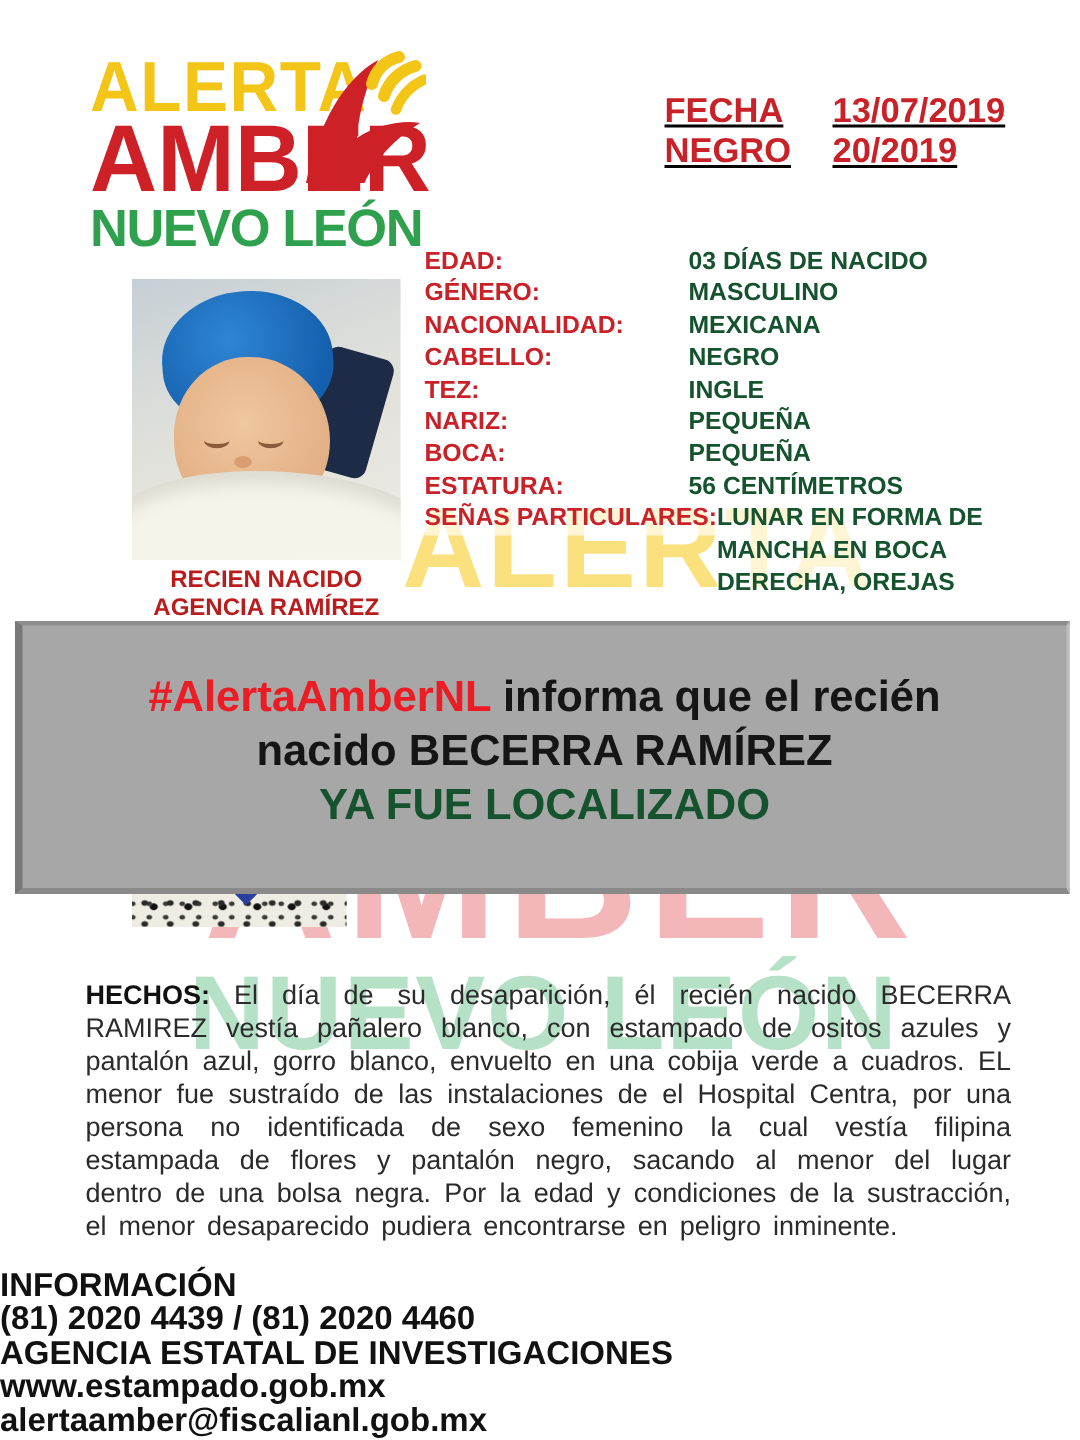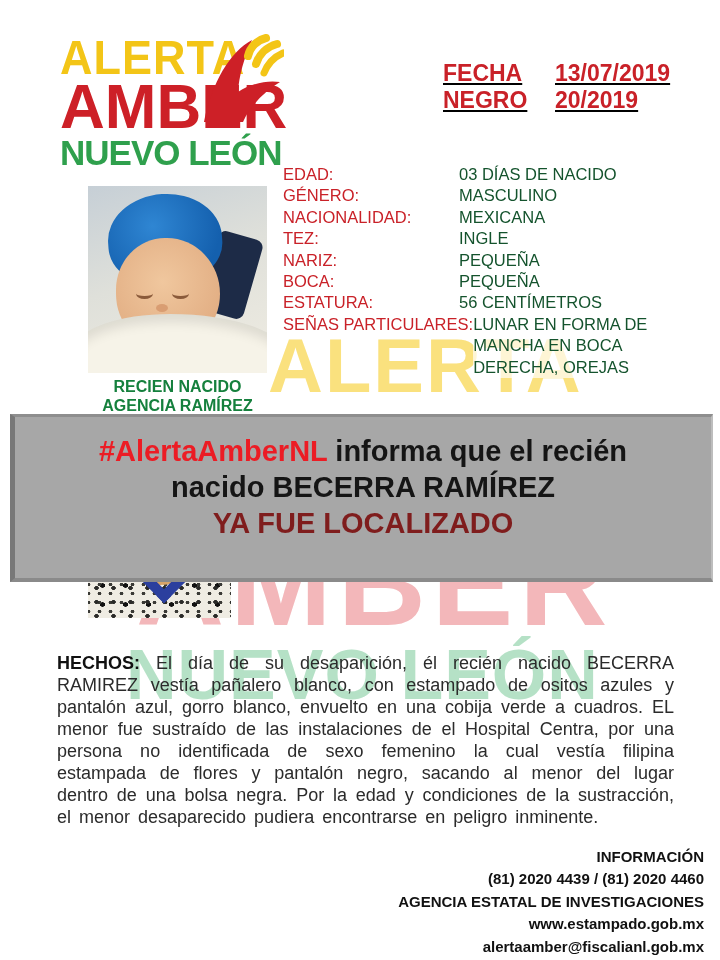--- a/index.html
+++ b/index.html
@@ -48,36 +48,36 @@
   .photo .eye.l { left:48px; } .photo .eye.r { left:84px; }
   .photo .nose  { position:absolute; left:68px; top:118px; width:12px; height:8px;
                   background:#d99d72; border-radius:50%; }
   .photo .mouth { position:absolute; left:62px; top:132px; width:20px; height:8px;
                   border-top:3px solid #b5714d; border-radius:50%; }
   .photo .blanket { position:absolute; left:-12px; top:128px; width:210px; height:75px;
                     background:#f6f3e8; border-radius:45% 55% 0 0;
                     box-shadow:inset 0 8px 12px rgba(0,0,0,0.10); }
 
   .caption { left:88px; top:377px; width:179px; text-align:center; z-index:1;
-             font-size:16px; font-weight:bold; color:#15803d; line-height:19px; }
+             font-size:16px; font-weight:bold; color:#b91c1c; line-height:19px; }
 
   
   .fields { left:283px; top:164px; width:400px; z-index:1; }
-  .frow { display:flex; align-items:flex-start; line-height:21.4px; font-size:16.5px; font-weight:normal; }
+  .frow { display:flex; align-items:flex-start; line-height:21.4px; font-size:16.5px; font-weight:bold; }
   .flabel { min-width:176px; color:#C92128; background:rgba(255,255,255,0.68); }
   .fvalue { color:#14532d; white-space:pre-line; background:rgba(255,255,255,0.68); }
 
   
   .banner { left:10px; top:414px; width:696px; height:145px; background:#A7A7A7;
             border-top:3px solid #8e8e8e; border-left:5px solid #787878;
             border-bottom:4px solid #8a8a8a; border-right:2px solid #bdbdbd;
-            z-index:3; text-align:center; padding-top:16px; }
+            z-index:3; text-align:center; padding-top:30px; }
   .banner-line { font-size:29px; font-weight:bold; color:#151515; line-height:36px; letter-spacing:0px; }
   .banner-red   { color:#EC1C24; }
-  .banner-green { color:#7f1d1d; }
+  .banner-green { color:#14532d; }
 
   
   .photo2 { left:88px; top:567px; width:143px; height:51px; overflow:hidden; z-index:1;
             background-color:#efece3;
             background-image:
               radial-gradient(#2a2a28 2px, transparent 2.6px),
               radial-gradient(#3a3a36 1.6px, transparent 2.2px),
               radial-gradient(#111111 2.4px, transparent 3px);
             background-size:17px 14px, 11px 9px, 23px 19px;
             background-position:0 0, 6px 4px, 3px 9px; }
@@ -87,22 +87,22 @@
                      border-left:10px solid #2b3f9e; border-bottom:10px solid #2b3f9e;
                      transform:rotate(-45deg); }
 
   
   .hechos { left:57px; top:652px; width:617px; z-index:1;
             font-size:18px; line-height:22px; color:#2b2b2b;
             text-align:justify; word-spacing:3px; }
   .hechos b { color:#111; }
 
   
-  .footer { left:0; top:846px; width:704px; text-align:right; z-index:1;
-            font-size:15px; font-weight:bold; color:#111; line-height:22.4px; }
+  .footer { left:0; top:846px; width:704px; text-align:left; z-index:1;
+            font-size:22px; font-weight:bold; color:#111; line-height:22.4px; }
 </style>
 </head>
 <body>
 
 <div class="abs wm wm-alerta">ALERTA</div>
 <div class="abs wm wm-amber">AMBER</div>
 <div class="abs wm wm-nuevoleon">NUEVO LEÓN</div>
 
 <div class="abs logo">
   <div class="logo-l1">ALERTA</div>
@@ -150,20 +150,24 @@
     </div>
     <div class="frow">
       <span class="flabel">GÉNERO:</span>
       <span class="fvalue">MASCULINO</span>
     </div>
     <div class="frow">
       <span class="flabel">NACIONALIDAD:</span>
       <span class="fvalue">MEXICANA</span>
     </div>
     <div class="frow">
+      <span class="flabel">CABELLO:</span>
+      <span class="fvalue">NEGRO</span>
+    </div>
+    <div class="frow">
       <span class="flabel">TEZ:</span>
       <span class="fvalue">INGLE</span>
     </div>
     <div class="frow">
       <span class="flabel">NARIZ:</span>
       <span class="fvalue">PEQUEÑA</span>
     </div>
     <div class="frow">
       <span class="flabel">BOCA:</span>
       <span class="fvalue">PEQUEÑA</span>

